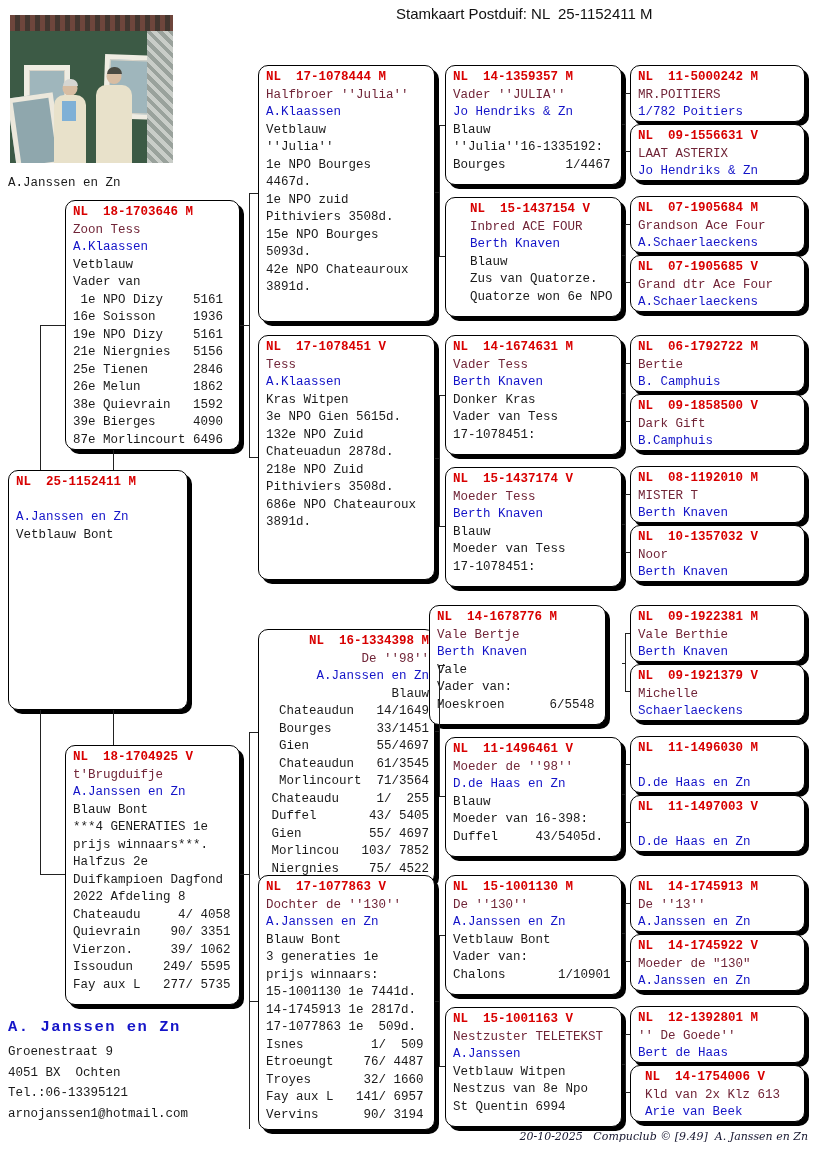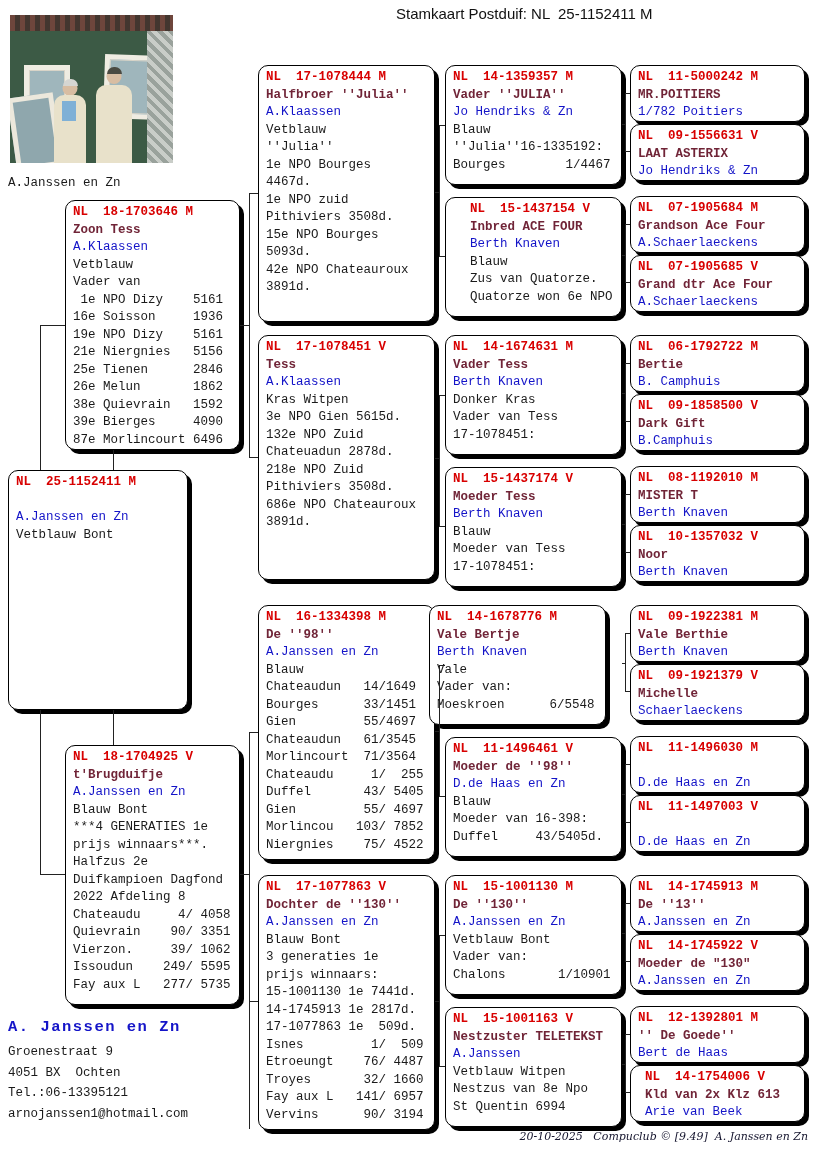--- a/index.html
+++ b/index.html
@@ -4,21 +4,21 @@
 <style>
   html,body{margin:0;padding:0;background:#fff;}
   #page{position:relative;width:816px;height:1172px;background:#fff;overflow:hidden;
         font-family:"Liberation Mono",monospace;}
   .title{position:absolute;left:396px;top:5px;font-family:"Liberation Sans",sans-serif;
          font-size:15px;color:#111;white-space:pre;}
   .box{position:absolute;background:#fff;border:1.4px solid #000;border-radius:10px;
        box-shadow:4px 4px 0 #000;padding:3px 5px 0 7px;box-sizing:border-box;
        font-size:12.5px;line-height:17.5px;}
   .ring{color:#d80000;font-weight:bold;white-space:pre;min-height:17.5px;}
-  .bname{color:#702437;white-space:pre;min-height:17.5px;font-weight:bold;}
+  .bname{color:#702437;white-space:pre;min-height:17.5px;}
   .owner{color:#1414c8;white-space:pre;min-height:17.5px;}
   .bodytext{color:#1a1a1a;white-space:pre;}
   .hline,.vline{position:absolute;background:#222;}
   .hline{height:1px;}
   .vline{width:1px;}
   
   .photo{position:absolute;left:10px;top:15px;width:163px;height:148px;background:#3c5a45;overflow:hidden;}
   .roof{position:absolute;left:0;top:0;right:0;height:16px;
         background:repeating-linear-gradient(90deg,#6e463c 0 5px,#43362f 5px 10px);}
   .win{position:absolute;background:#efece2;padding:5px;box-sizing:border-box;}
@@ -136,21 +136,21 @@
     <div class="owner">A.Klaassen</div>
     <div class="bodytext">Kras Witpen
 3e NPO Gien 5615d.
 132e NPO Zuid
 Chateuadun 2878d.
 218e NPO Zuid
 Pithiviers 3508d.
 686e NPO Chateauroux
 3891d.</div>
   </div>
-  <div class="box" style="left:258px;top:605px;width:177px;height:255px;">
+  <div class="box" style="left:258px;top:629px;width:177px;height:255px;text-align:right;">
     <div class="ring">NL  16-1334398 M</div>
     <div class="bname">De ''98''</div>
     <div class="owner">A.Janssen en Zn</div>
     <div class="bodytext">Blauw
 Chateaudun   14/1649
 Bourges      33/1451
 Gien         55/4697
 Chateaudun   61/3545
 Morlincourt  71/3564
 Chateaudu     1/  255

